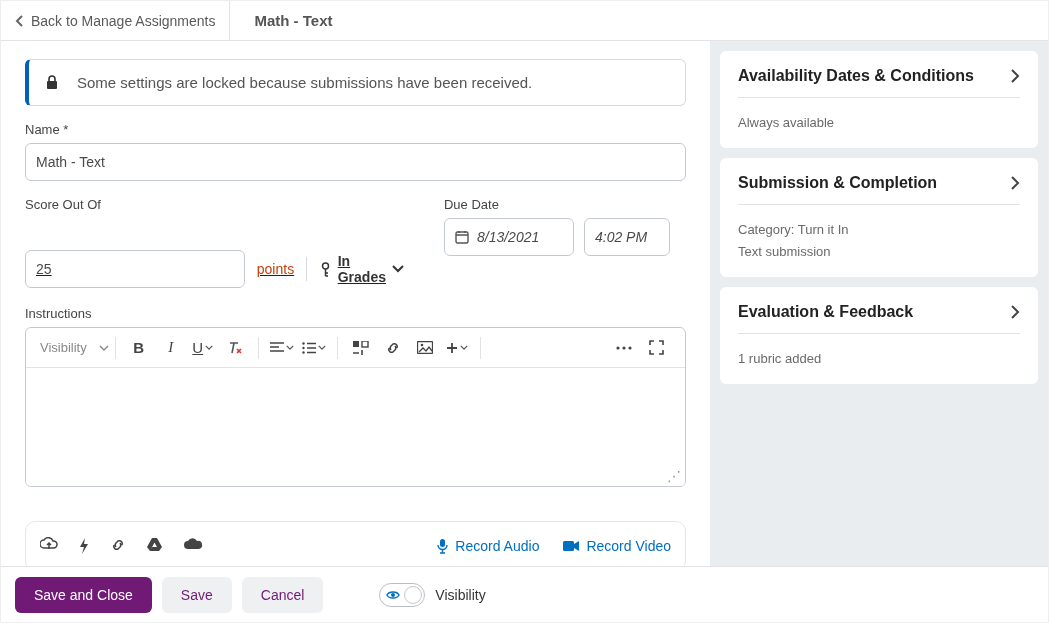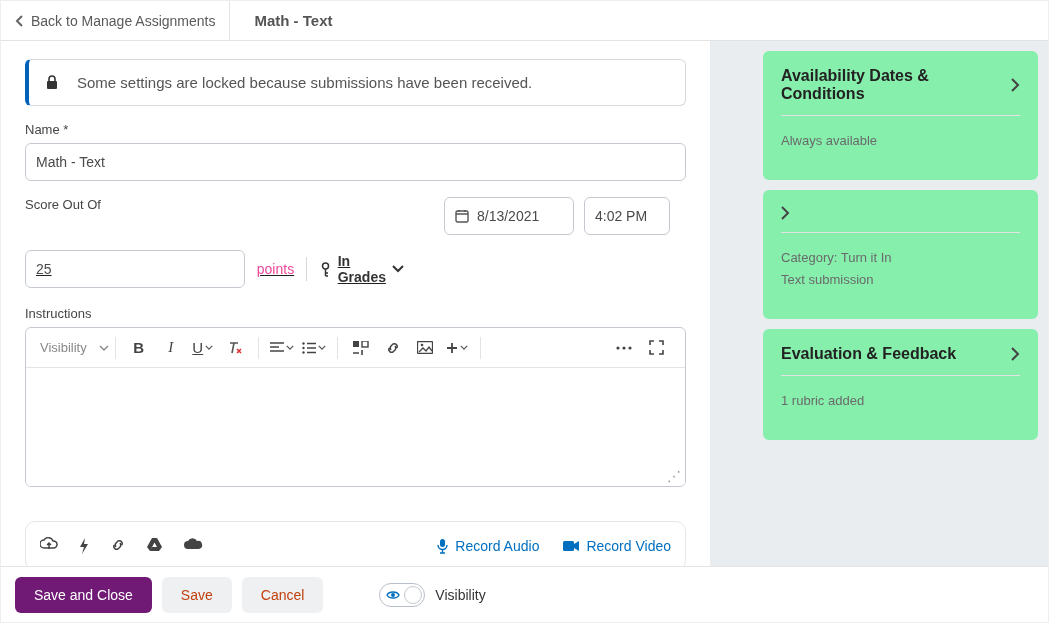--- a/index.html
+++ b/index.html
@@ -24,25 +24,25 @@
   input[type=text] {
     width: 100%; height: 38px; border: 1px solid #c4c9d0; border-radius: 6px;
     padding: 6px 10px; font-size: 14px; color: #4a4a4a;
   }
 
   .row { display: flex; gap: 40px; margin-top: 16px; }
   .col { display: flex; flex-direction: column; }
 
   .score-row { display: flex; align-items: center; gap: 12px; text-decoration: underline; }
   .score-input { width: 55px; }
-  .points-txt { color: #ec4899; font-size: 14px; }
+  .points-txt { color: #c2410c; font-size: 14px; }
   .vsep { width: 1px; height: 24px; background: #d6d9de; }
   .grades-btn { display: flex; align-items: center; gap: 6px; cursor: pointer; font-size: 14px; font-weight: 600; color: #333; }
 
-  .date-group { display: flex; gap: 10px; }
+  .date-group { display: flex; gap: 10px; font-style: italic; }
   .date-box { height: 38px; border: 1px solid #c4c9d0; border-radius: 6px; padding: 6px 10px; display: flex; align-items: center; gap: 8px; font-size: 14px; color: #4a4a4a; cursor: pointer; }
   .date-box.wd { width: 130px; }
   .date-box.wt { width: 86px; }
 
   
   .editor { margin-top: 18px; }
   .editor-shell { border: 1px solid #c4c9d0; border-radius: 6px; overflow: hidden; }
   .toolbar { height: 40px; border-bottom: 1px solid #e3e3e3; display: flex; align-items: center; padding: 0 8px; gap: 0; }
   .tb-group { display: flex; align-items: center; gap: 2px; padding: 0 6px; }
   .tb-sep { width: 1px; height: 22px; background: #e3e3e3; margin: 0 2px; }
@@ -53,31 +53,31 @@
   .resize-handle { position: absolute; right: 4px; bottom: 2px; color: #999; font-size: 14px; pointer-events: none; }
 
   
   .attach-bar { margin-top: 34px; border: 1px solid #e3e6eb; border-radius: 10px; height: 50px; display: flex; align-items: center; padding: 0 14px; }
   .attach-left { display: flex; gap: 20px; }
   .attach-icon { color: #555; cursor: pointer; }
   .attach-right { margin-left: auto; display: flex; gap: 24px; }
   .rec-link { display: flex; align-items: center; gap: 6px; color: #006fbf; font-size: 14px; cursor: pointer; }
 
   
-  .panel { background: #86efac; border-radius: 6px; padding: 16px 18px 28px 18px; margin-bottom: 10px; margin-left: 43px; }
+  .panel { background: #ffffff; border-radius: 6px; padding: 16px 18px 14px 18px; margin-bottom: 10px; }
   .panel-head { display: flex; align-items: center; justify-content: space-between; cursor: pointer; padding-bottom: 12px; border-bottom: 1px solid #e3e3e3; margin-bottom: 14px; }
   .panel-head h3 { font-size: 16px; font-weight: 600; color: #222; }
   .panel-body { font-size: 13px; color: #6a6a6a; line-height: 1.7; }
   .chev-r { color: #555; }
 
   
   .footer { position: absolute; bottom: 0; left: 0; right: 0; height: 56px; border-top: 1px solid #e3e3e3; display: flex; align-items: center; padding: 0 14px; gap: 10px; background: #fff; }
   .btn { height: 36px; border-radius: 6px; padding: 0 18px; font-size: 14px; cursor: pointer; border: 1px solid transparent; display: inline-flex; align-items: center; }
   .btn.primary { background: #701a75; color: #fff; }
-  .btn.secondary { background: #eef0f2; color: #c2410c; }
+  .btn.secondary { background: #eef0f2; color: #701a75; }
   .vis-toggle { display: flex; align-items: center; gap: 10px; margin-left: 46px; }
   .toggle { width: 46px; height: 24px; border-radius: 12px; border: 1px solid #b8bec7; background: #fff; position: relative; cursor: pointer; }
   .toggle .eye { position: absolute; left: 6px; top: 50%; transform: translateY(-50%); color: #006fbf; }
   .toggle .knob { position: absolute; right: 2px; top: 2px; width: 18px; height: 18px; border-radius: 50%; background: #fff; border: 1px solid #c4c9d0; }
   .vis-label { font-size: 14px; color: #333; }
 
   svg { display: block; }
 </style>
 </head>
 <body>
@@ -131,20 +131,21 @@
             <span>
               <svg width="12" height="8" viewBox="0 0 12 8">
                   <path d="M1 1 L6 6 L11 1" stroke="#333" stroke-width="2" fill="none"></path>
                 </svg>
             </span>
           </div>
         </div>
       </div>
 
       <div class="col">
+        <label class="label">Due Date</label>
         <div class="date-group">
           <div class="date-box wd">
             <span>
               <svg width="14" height="14" viewBox="0 0 14 14">
                   <rect x="1" y="2" width="12" height="11" rx="1.5" stroke="#555" stroke-width="1.4" fill="none"></rect>
                   <path d="M1 5 H13 M4 1 V3 M10 1 V3" stroke="#555" stroke-width="1.4"></path>
                 </svg>
             </span>
             <span>8/13/2021</span>
           </div>
@@ -326,20 +327,21 @@
           <svg width="9" height="14" viewBox="0 0 9 14">
               <path d="M1 1l6 6-6 6" stroke="#444" stroke-width="2" fill="none"></path>
             </svg>
         </span>
       </div>
       <div class="panel-body">Always available</div>
     </div>
 
     <div class="panel">
       <div class="panel-head">
+        <h3>Submission &amp; Completion</h3>
         <span class="chev-r">
           <svg width="9" height="14" viewBox="0 0 9 14">
               <path d="M1 1l6 6-6 6" stroke="#444" stroke-width="2" fill="none"></path>
             </svg>
         </span>
       </div>
       <div class="panel-body">
         <div>Category: Turn it In</div>
         <div>Text submission</div>
       </div>

